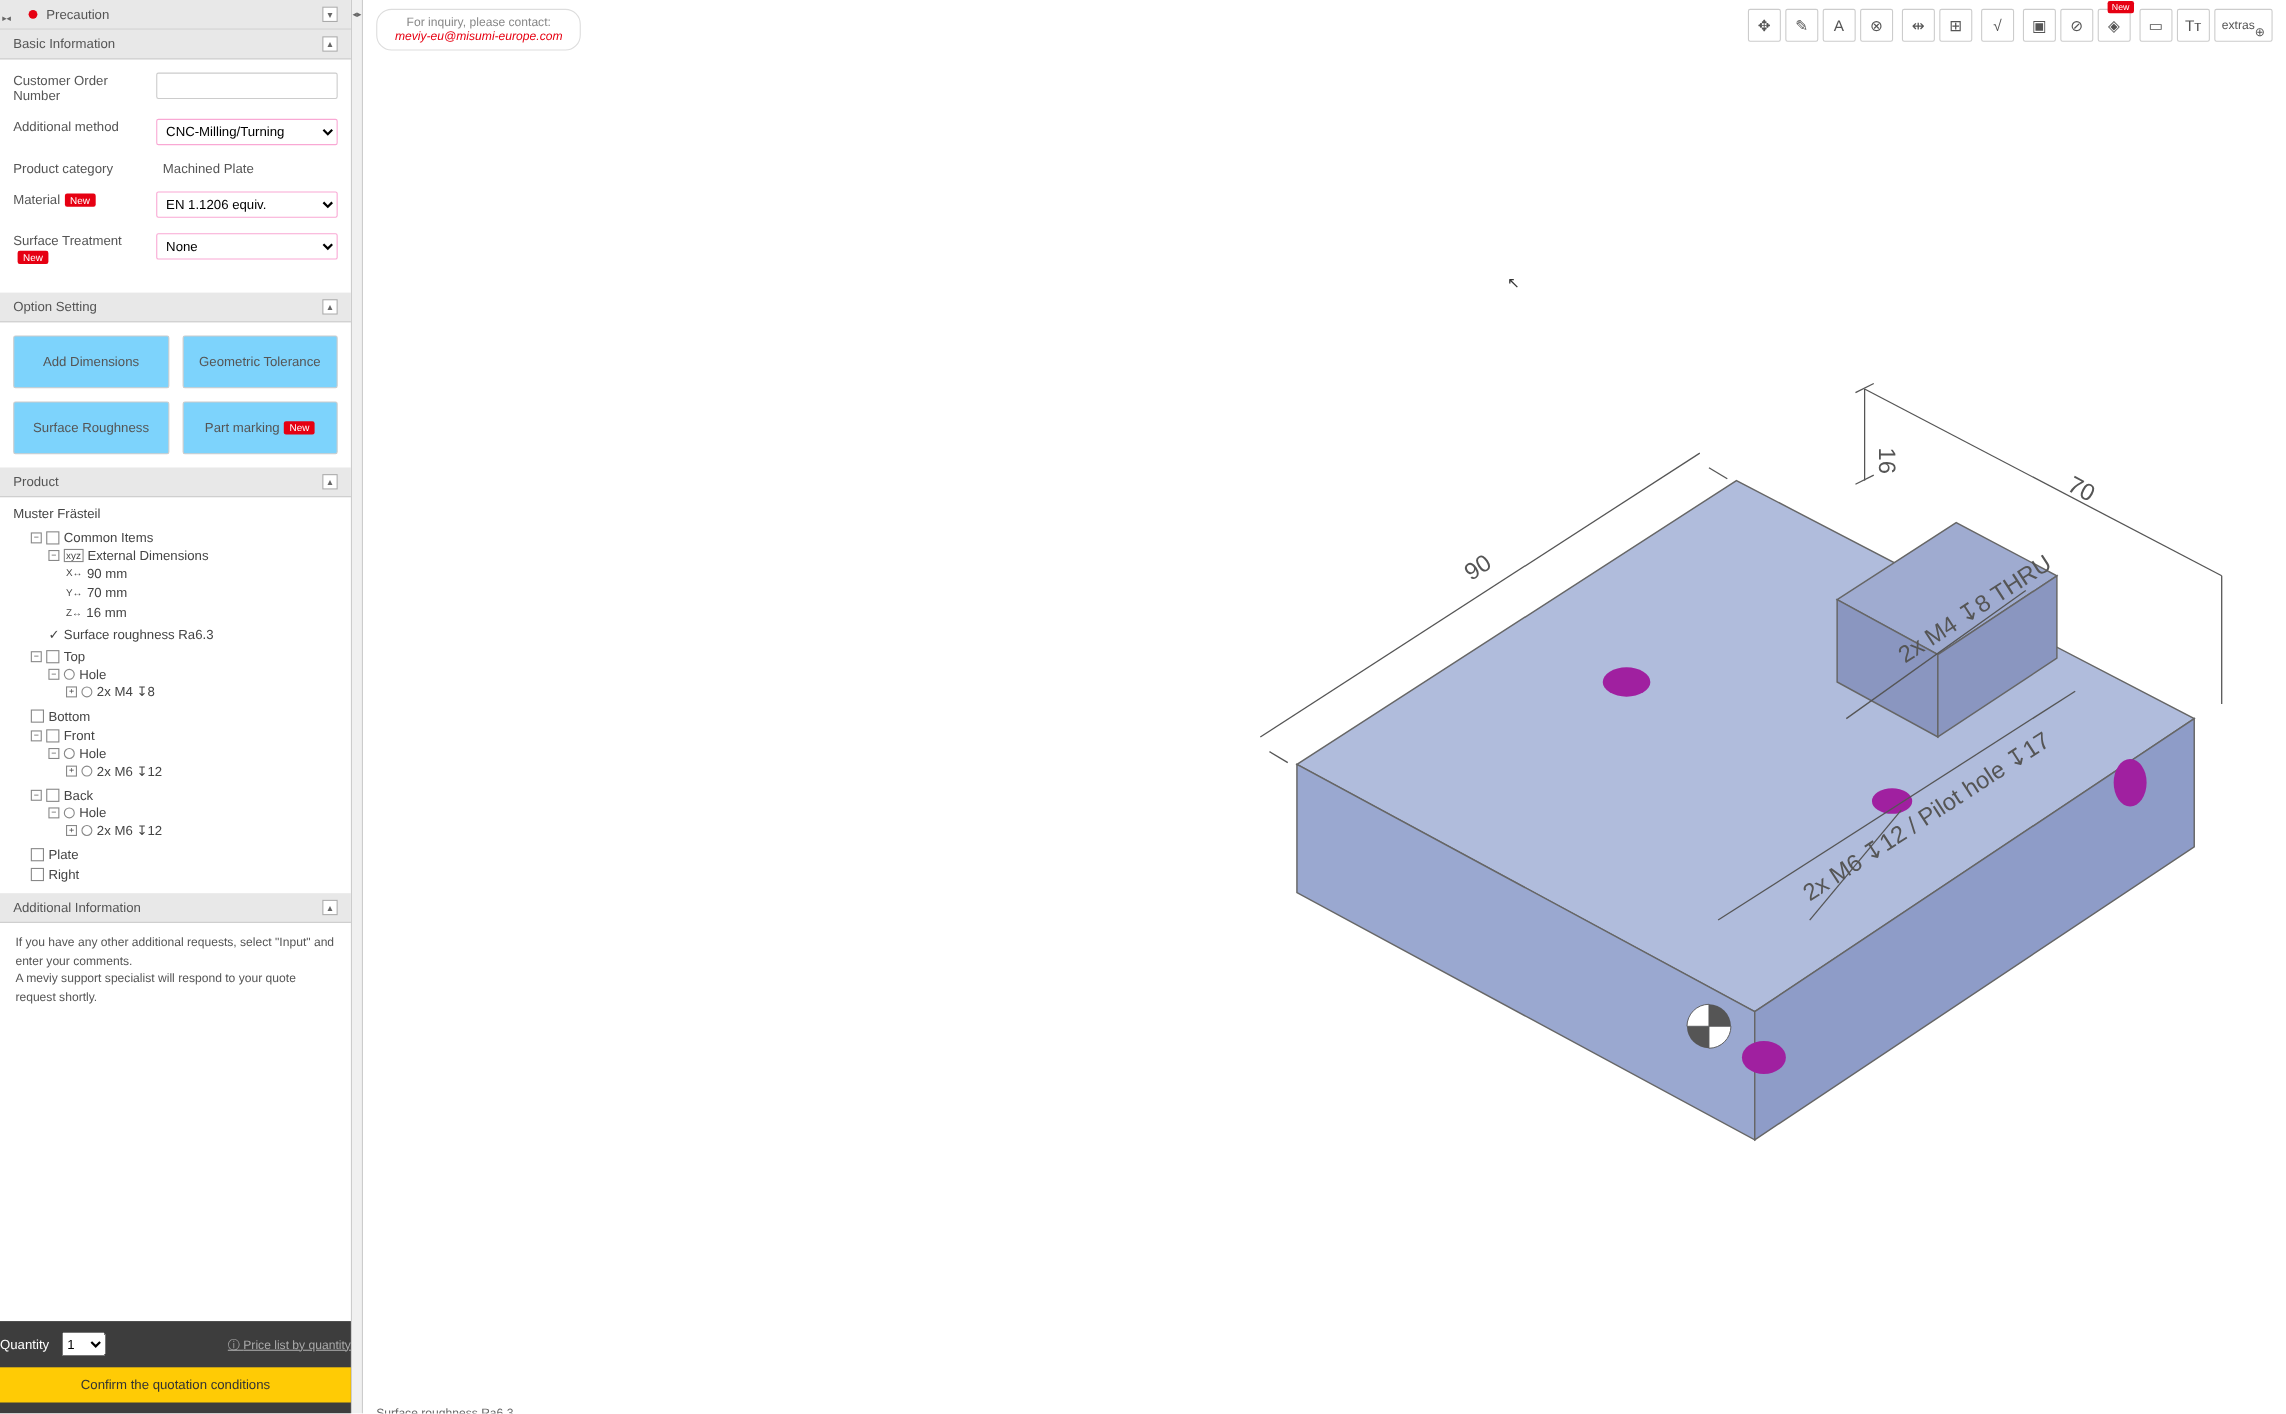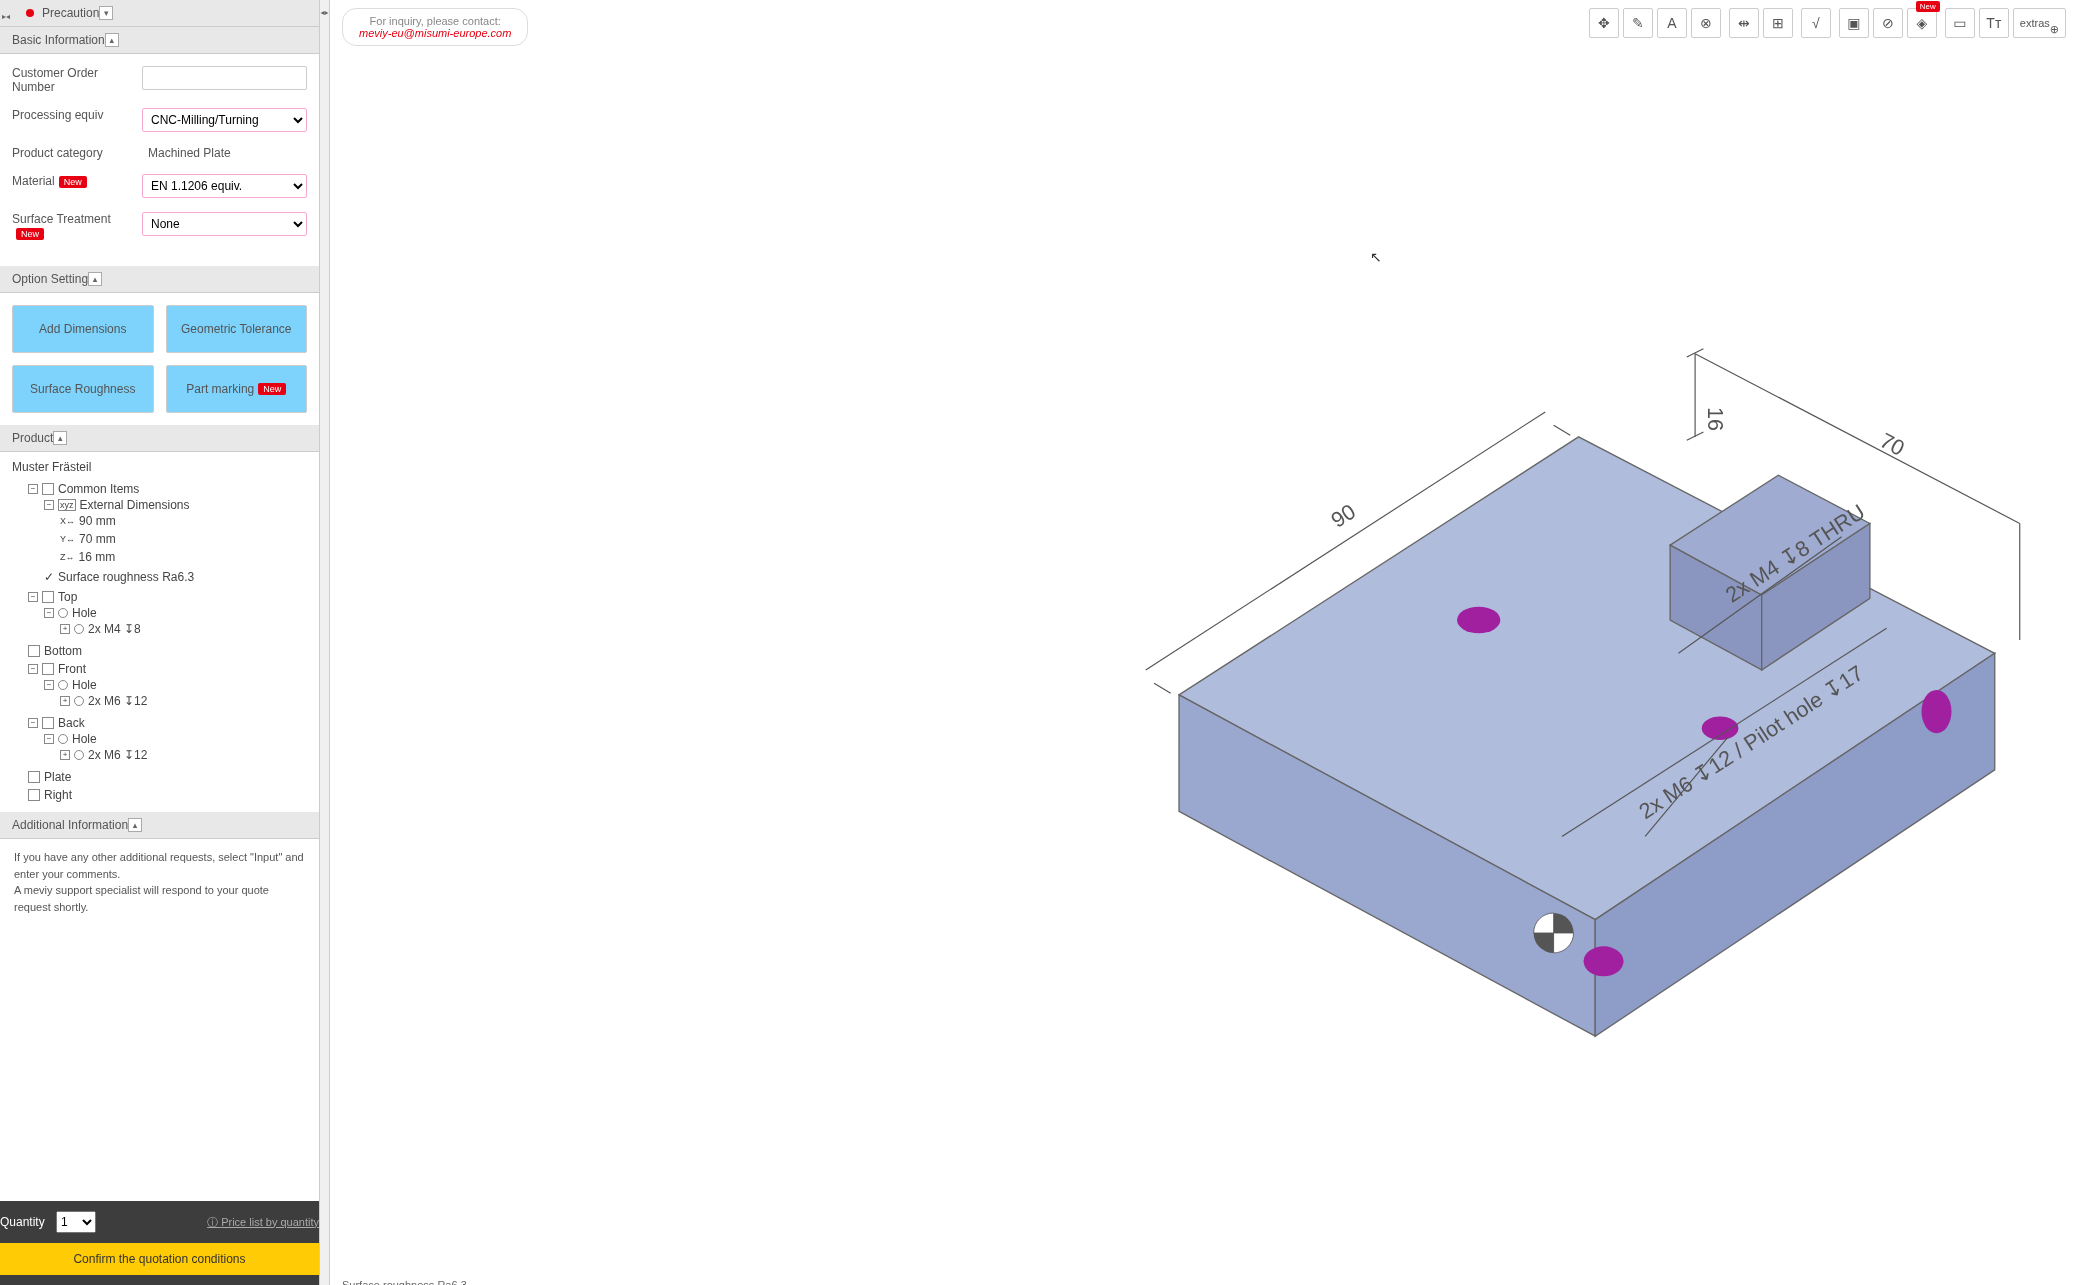--- a/index.html
+++ b/index.html
@@ -1,21 +1,21 @@
 <!DOCTYPE html>
 <html><head>
 <meta charset="utf-8">
 <style>
 * { box-sizing: border-box; margin: 0; padding: 0; font-family: Arial, sans-serif; }
 body { font-size: 12px; color: #333; background: #fff; overflow: hidden; }
 .container { display: flex; height: 100vh; }
 .sidebar { width: 320px; background: #fff; display: flex; flex-direction: column; border-right: 1px solid #ccc; position: relative; }
 .sidebar-scroll { flex: 1; overflow-y: auto; }
 .sidebar-collapse-btn { position: absolute; left: 0; top: 8px; width: 12px; height: 16px; display: flex; align-items: center; justify-content: center; cursor: pointer; font-size: 8px; color: #666; }
-.section-header { background: #e8e8e8; padding: 6px 12px; display: flex; align-items: center; border-bottom: 1px solid #ccc; cursor: pointer; }
+.section-header { background: #e8e8e8; padding: 6px 12px; display: flex; align-items: center; justify-content: space-between; border-bottom: 1px solid #ccc; cursor: pointer; }
 .section-header .title { font-size: 12px; color: #555; }
 .section-header .chevron { font-size: 9px; color: #666; border: 1px solid #aaa; width: 14px; height: 14px; display: inline-flex; align-items: center; justify-content: center; background: #fff; }
 .precaution { display: flex; align-items: center; }
 .precaution .dot { width: 8px; height: 8px; background: #e60012; border-radius: 50%; margin-right: 8px; margin-left: 14px; }
 .section-body { padding: 12px; }
 .form-row { display: flex; align-items: flex-start; margin-bottom: 14px; }
 .form-row label { flex: 0 0 130px; font-size: 12px; color: #555; }
 .form-row .control { flex: 1; }
 .form-row input[type=text] { width: 100%; height: 24px; border: 1px solid #ccc; border-radius: 2px; padding: 0 6px; font-size: 12px; }
 .form-row select { width: 100%; height: 24px; border: 1px solid #f9a8d4; border-radius: 2px; padding: 0 4px; font-size: 12px; background: #fff; }
@@ -73,21 +73,21 @@
       <div class="section-header">
         <span class="title">Basic Information</span>
         <span class="chevron">▴</span>
       </div>
       <div class="section-body">
         <div class="form-row">
           <label>Customer Order Number</label>
           <div class="control"><input type="text" value="" style=""></div>
         </div>
         <div class="form-row">
-          <label>Processing equiv</label>
+          <label>Additional method</label>
           <div class="control">
             <select>
               <option>CNC-Milling/Turning</option>
             </select>
           </div>
         </div>
         <div class="form-row">
           <label>Product category</label>
           <div class="control"><span class="static">Machined Plate</span></div>
         </div>

